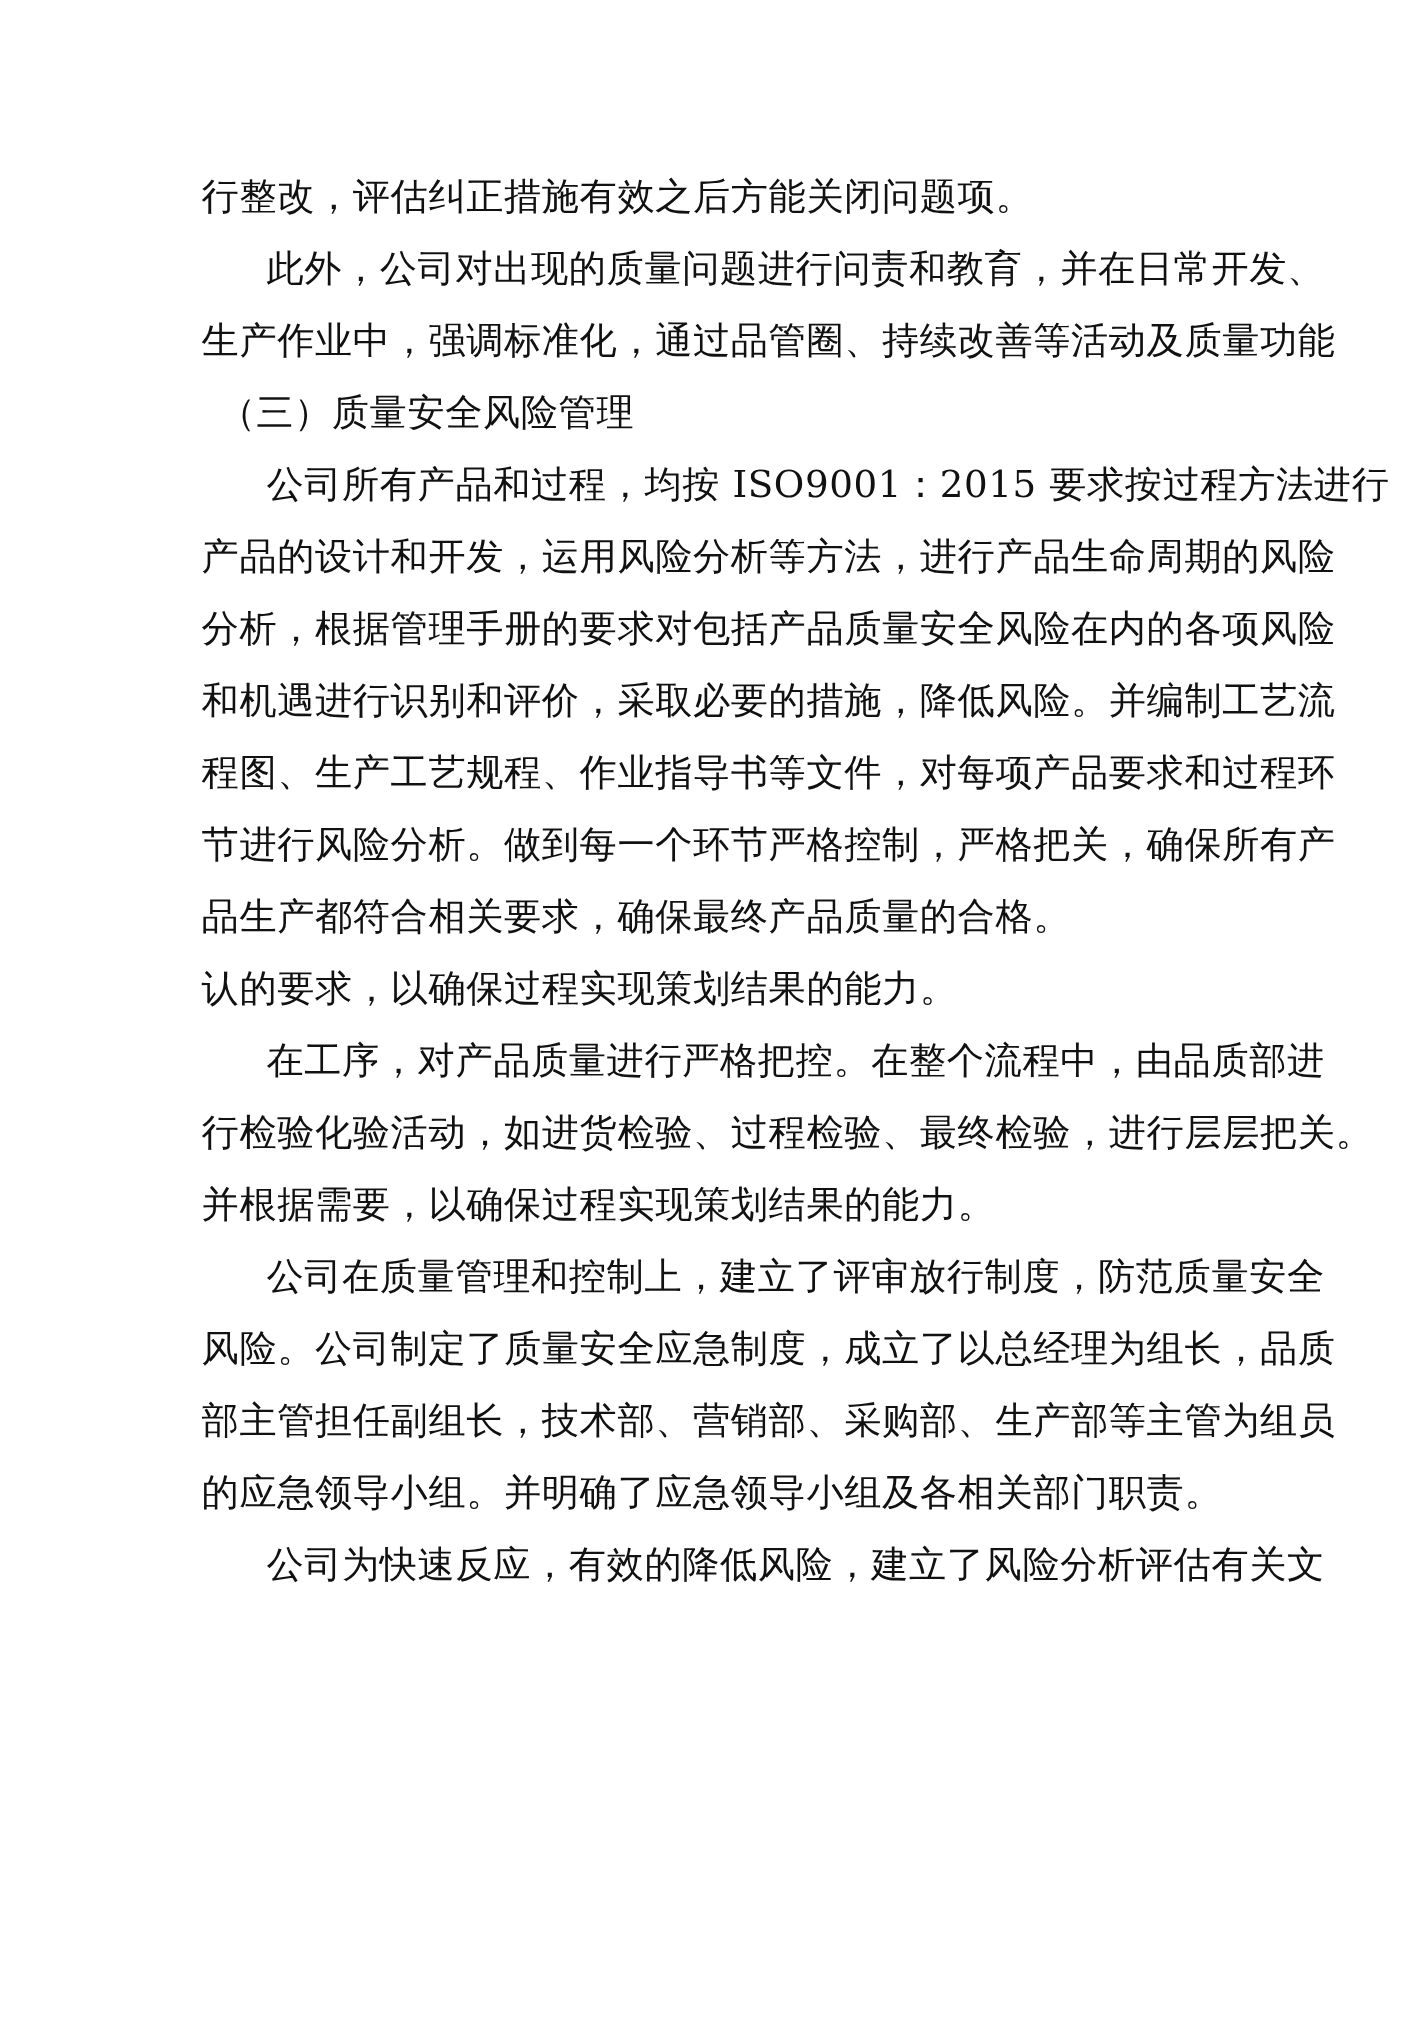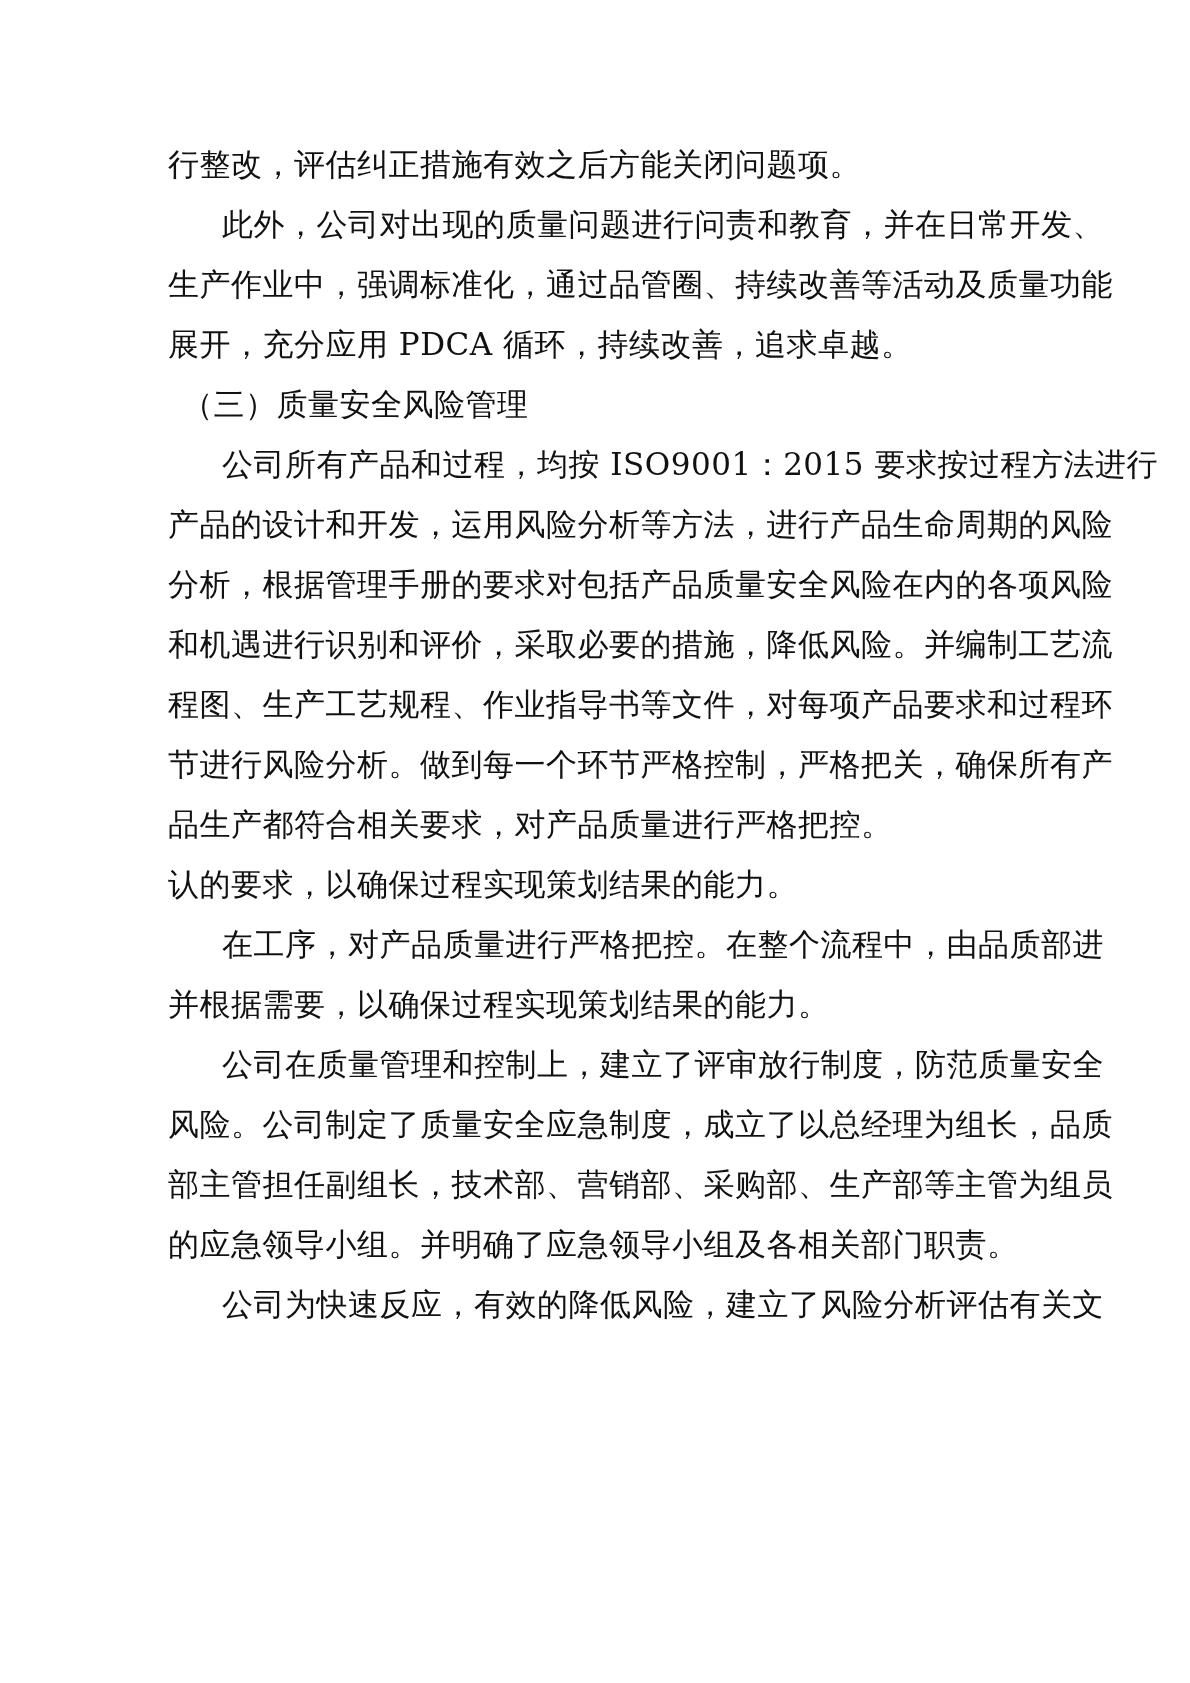--- a/index.html
+++ b/index.html
@@ -37,30 +37,30 @@
       margin-left: 12px;
     }
   </style>
 </head>
 <body>
 
 <div class="page">
   <span class="line">行整改，评估纠正措施有效之后方能关闭问题项。</span>
   <span class="line indent">此外，公司对出现的质量问题进行问责和教育，并在日常开发、</span>
   <span class="line">生产作业中，强调标准化，通过品管圈、持续改善等活动及质量功能</span>
-  <span class="line">展开，充分应用 PDCA 循环，持续改善，追求卓越。</span>
   <span class="line heading">（三）质量安全风险管理</span>
   <span class="line indent">公司所有产品和过程，均按 ISO9001：2015 要求按过程方法进行</span>
   <span class="line">产品的设计和开发，运用风险分析等方法，进行产品生命周期的风险</span>
   <span class="line">分析，根据管理手册的要求对包括产品质量安全风险在内的各项风险</span>
   <span class="line">和机遇进行识别和评价，采取必要的措施，降低风险。并编制工艺流</span>
   <span class="line">程图、生产工艺规程、作业指导书等文件，对每项产品要求和过程环</span>
   <span class="line">节进行风险分析。做到每一个环节严格控制，严格把关，确保所有产</span>
-  <span class="line">品生产都符合相关要求，对产品质量进行严格把控。</span>
+  <span class="line">品生产都符合相关要求，确保最终产品质量的合格。</span>
   <span class="line">认的要求，以确保过程实现策划结果的能力。</span>
   <span class="line indent">在工序，对产品质量进行严格把控。在整个流程中，由品质部进</span>
+  <span class="line">行检验化验活动，如进货检验、过程检验、最终检验，进行层层把关。</span>
   <span class="line">并根据需要，以确保过程实现策划结果的能力。</span>
   <span class="line indent">公司在质量管理和控制上，建立了评审放行制度，防范质量安全</span>
   <span class="line">风险。公司制定了质量安全应急制度，成立了以总经理为组长，品质</span>
   <span class="line">部主管担任副组长，技术部、营销部、采购部、生产部等主管为组员</span>
   <span class="line">的应急领导小组。并明确了应急领导小组及各相关部门职责。</span>
   <span class="line indent">公司为快速反应，有效的降低风险，建立了风险分析评估有关文</span>
 </div>
 
 </body></html>

